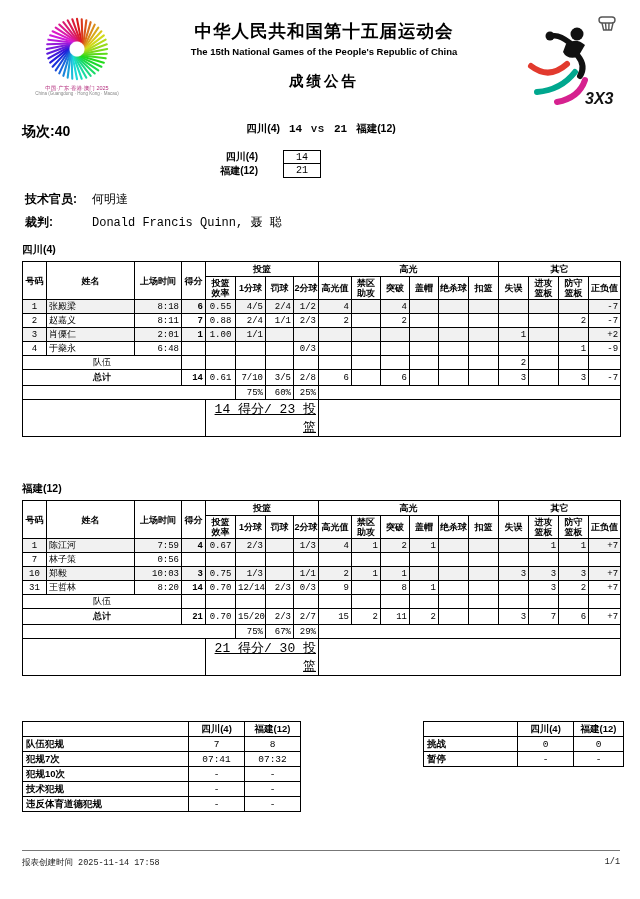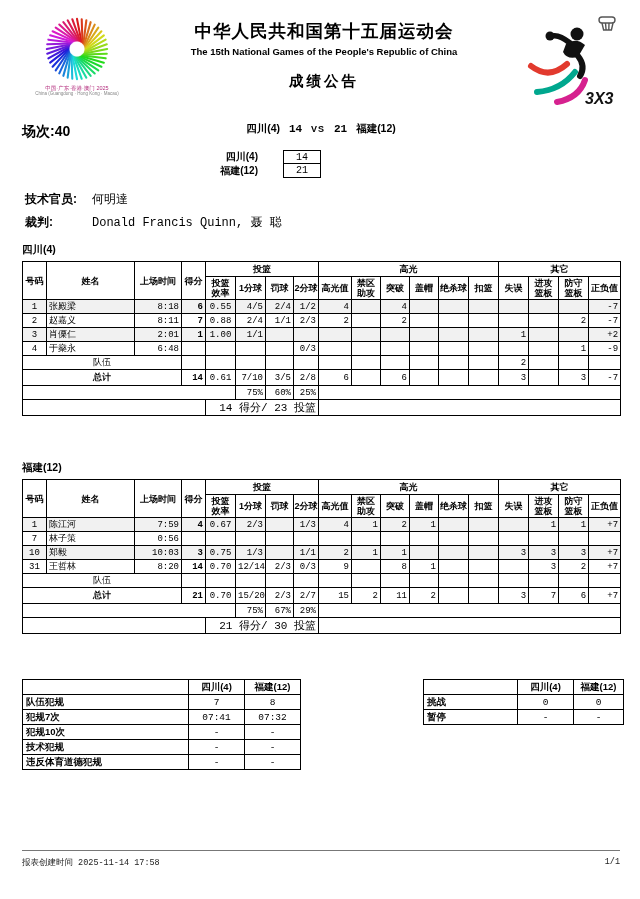--- a/index.html
+++ b/index.html
@@ -54,21 +54,21 @@
   table.stat td{font-family:"Liberation Mono","DejaVu Sans Mono",monospace;text-align:right;}
   table.stat td.c0{text-align:center;}
   table.stat td.c1{text-align:left;font-family:"Liberation Sans","DejaVu Sans",sans-serif;}
   table.stat td.c3{font-weight:bold;}
   table.stat td.c4{text-align:center;}
   table.stat tr.odd td{background:#f1f1f1;}
   td.bench-label{text-align:center !important;font-family:"Liberation Sans","DejaVu Sans",sans-serif !important;}
   tr.trow td{height:15px;border-top:1.5px solid #000 !important;}
   td.total-label{text-align:center !important;font-weight:bold;font-family:"Liberation Sans","DejaVu Sans",sans-serif !important;}
   td.pct{text-align:right;padding-right:3px;}
-  td.sum{text-align:left;font-size:11px;}
+  td.sum{text-align:left;font-size:13px;text-decoration:underline;}
 
   
   .bottoms{position:relative;margin:45px 0 0 22px;height:100px;}
   table.small{border-collapse:collapse;table-layout:fixed;font-size:9.5px;border:1.5px solid #000;}
   table.small th,table.small td{border:1px solid #000;height:14px;padding:0 3px;overflow:hidden;}
   table.small th{font-weight:bold;text-align:center;}
   table.small td.rl{font-weight:bold;text-align:left;}
   table.small td.rv{text-align:center;font-family:"Liberation Mono","DejaVu Sans Mono",monospace;}
   .extras-pos{position:absolute;left:401px;top:0;}
 

